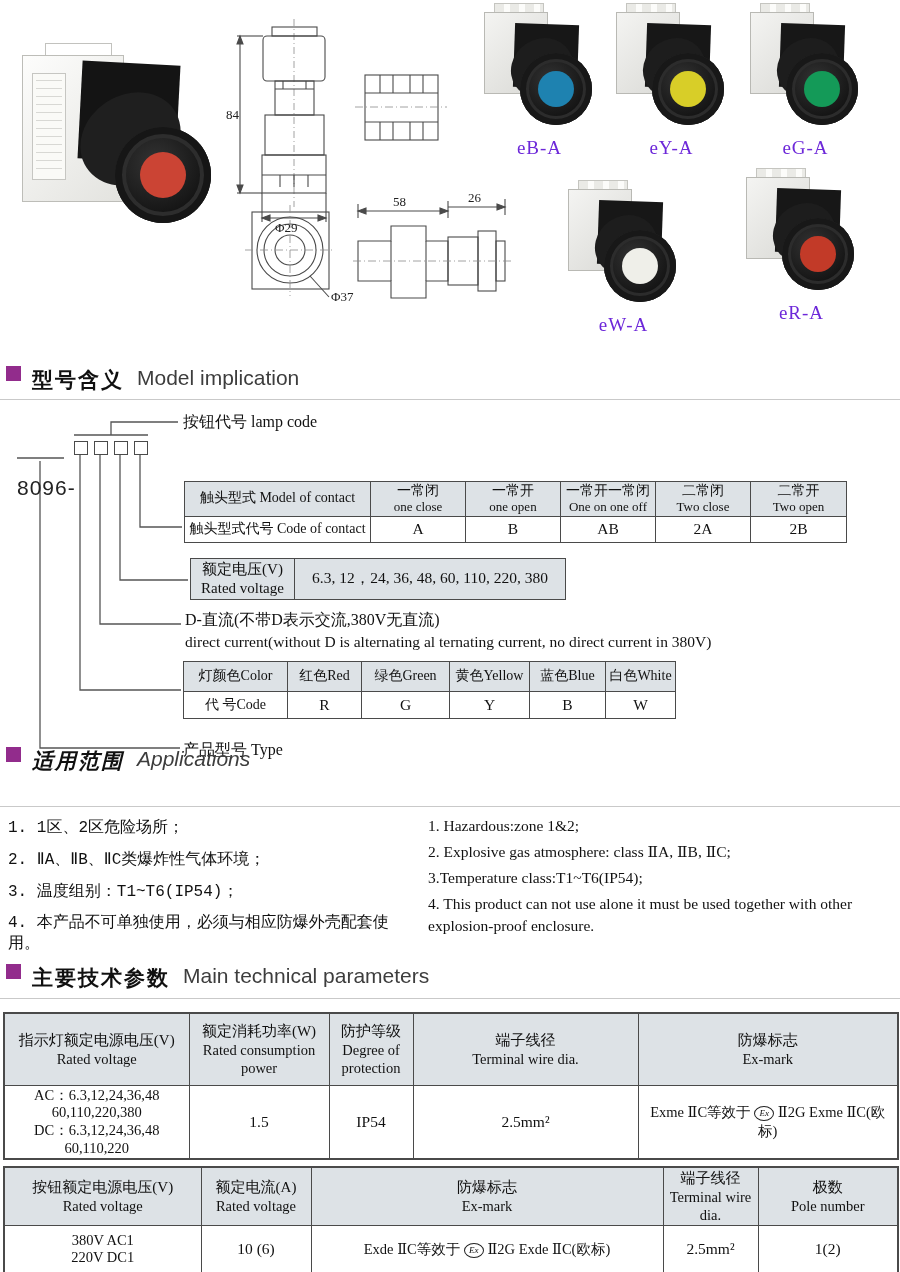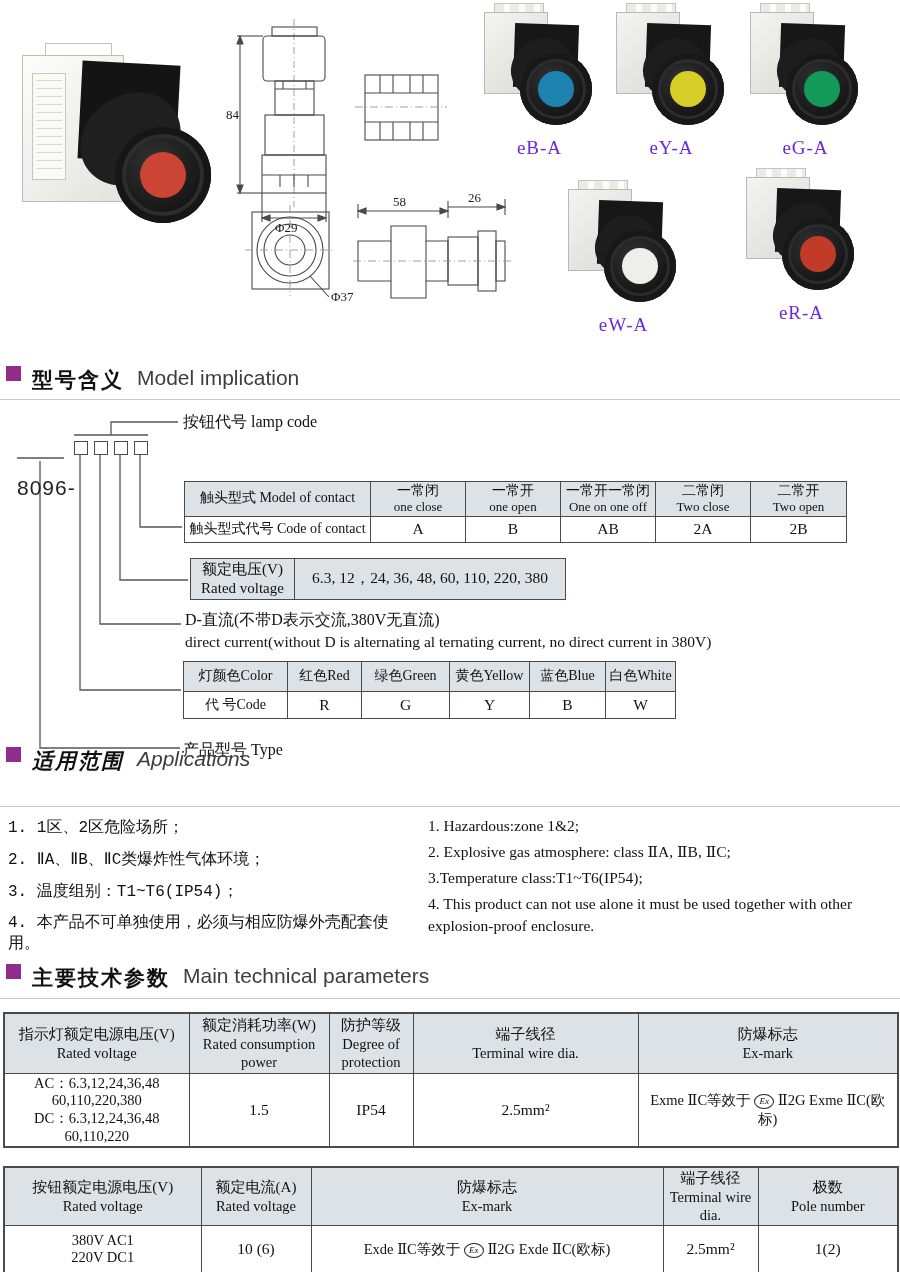--- a/index.html
+++ b/index.html
@@ -357,21 +357,21 @@
 
   <table class="dt tech abs" style="left:3px;top:1012px;width:894px;">
     <colgroup>
         <col style="width:185px">
         <col style="width:140px">
         <col style="width:84px">
         <col style="width:225px">
         <col style="width:260px">
       </colgroup>
     <tbody>
-        <tr style="height:60px;">
+        <tr style="height:72px;">
       <th class="hd">
         <span class="zh">指示灯额定电源电压(V)</span>
         <span class="en">Rated  voltage</span>
       </th>
       <th class="hd">
         <span class="zh">额定消耗功率(W)</span>
         <span class="en">Rated consumption power</span>
       </th>
       <th class="hd">
         <span class="zh">防护等级</span>

